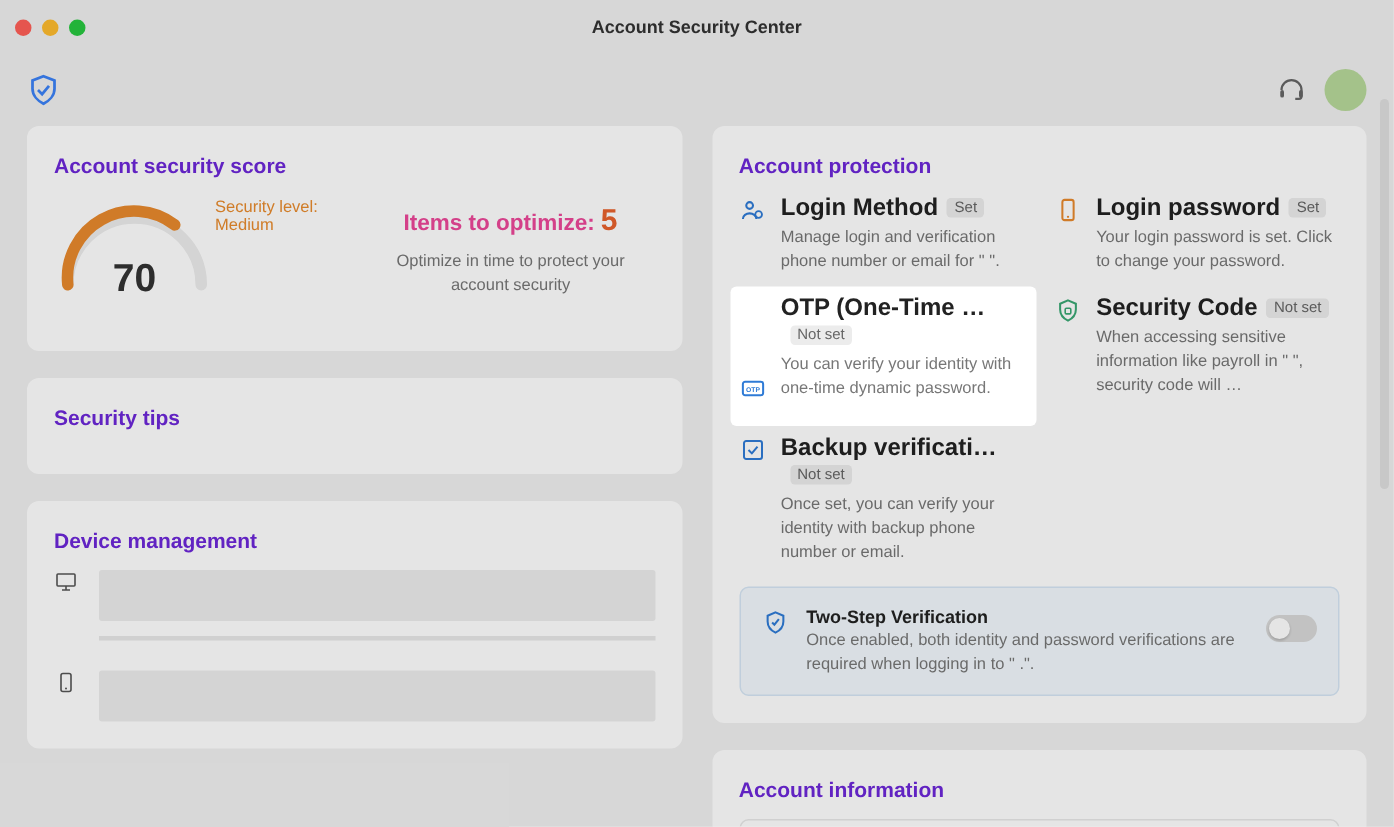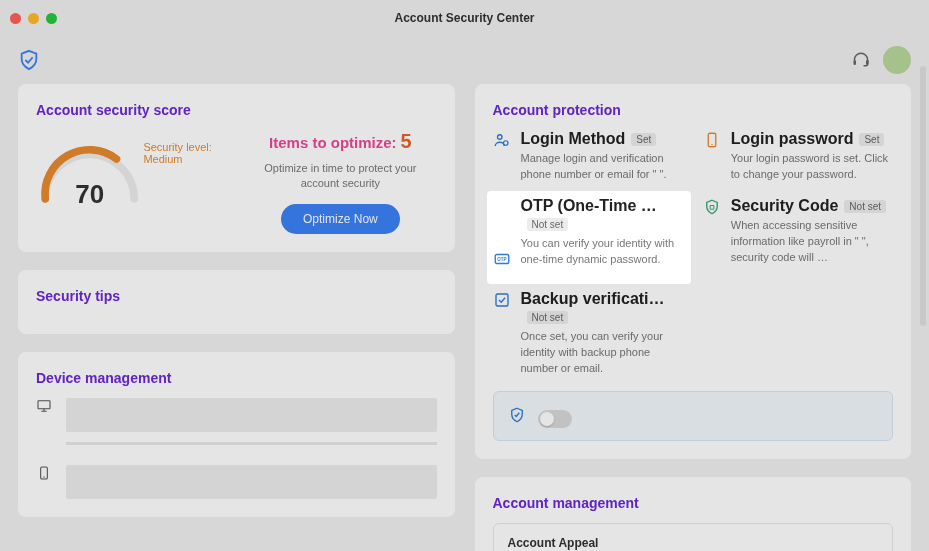--- a/index.html
+++ b/index.html
@@ -108,21 +108,20 @@
             </svg>
             <div class="gauge-num">70</div>
           </div>
           <div class="sec-level">Security level: Medium</div>
         </div>
         <div class="opt-col">
           <div>
             <span class="opt-title">Items to optimize:</span><span class="opt-count">5</span>
           </div>
           <div class="opt-desc">Optimize in time to protect your account security</div>
-          <button class="opt-btn">Optimize Now</button>
         </div>
       </div>
     </div>
 
     <div class="card">
       <h3>Security tips</h3>
     </div>
 
     <div class="card">
       <h3>Device management</h3>
@@ -205,24 +204,28 @@
             <div class="pitem-desc">Once set, you can verify your identity with backup phone number or email.</div>
           </div>
         </div>
       </div>
 
       <div class="twostep">
         <svg class="twostep-icon" viewBox="0 0 24 24">
             <path d="M12 3l7 3v5c0 5-3 8-7 10-4-2-7-5-7-10V6z" fill="none" stroke="#2f7bd6" stroke-width="1.8"></path>
             <path d="M9 12l2 2 4-5" fill="none" stroke="#2f7bd6" stroke-width="1.8"></path>
           </svg>
+        <div class="twostep-body">
+          <div class="twostep-title">Two-Step Verification</div>
+          <div class="twostep-desc">Once enabled, both identity and password verifications are required when logging in to "        .".</div>
+        </div>
         <div class="toggle"></div>
       </div>
     </div>
 
     <div class="card">
-      <h3>Account management</h3>
+      <h3>Account information</h3>
       <div class="appeal">
         <span>Account Appeal</span>
       </div>
     </div>
   </div>
 </div>
 
 </body></html>

